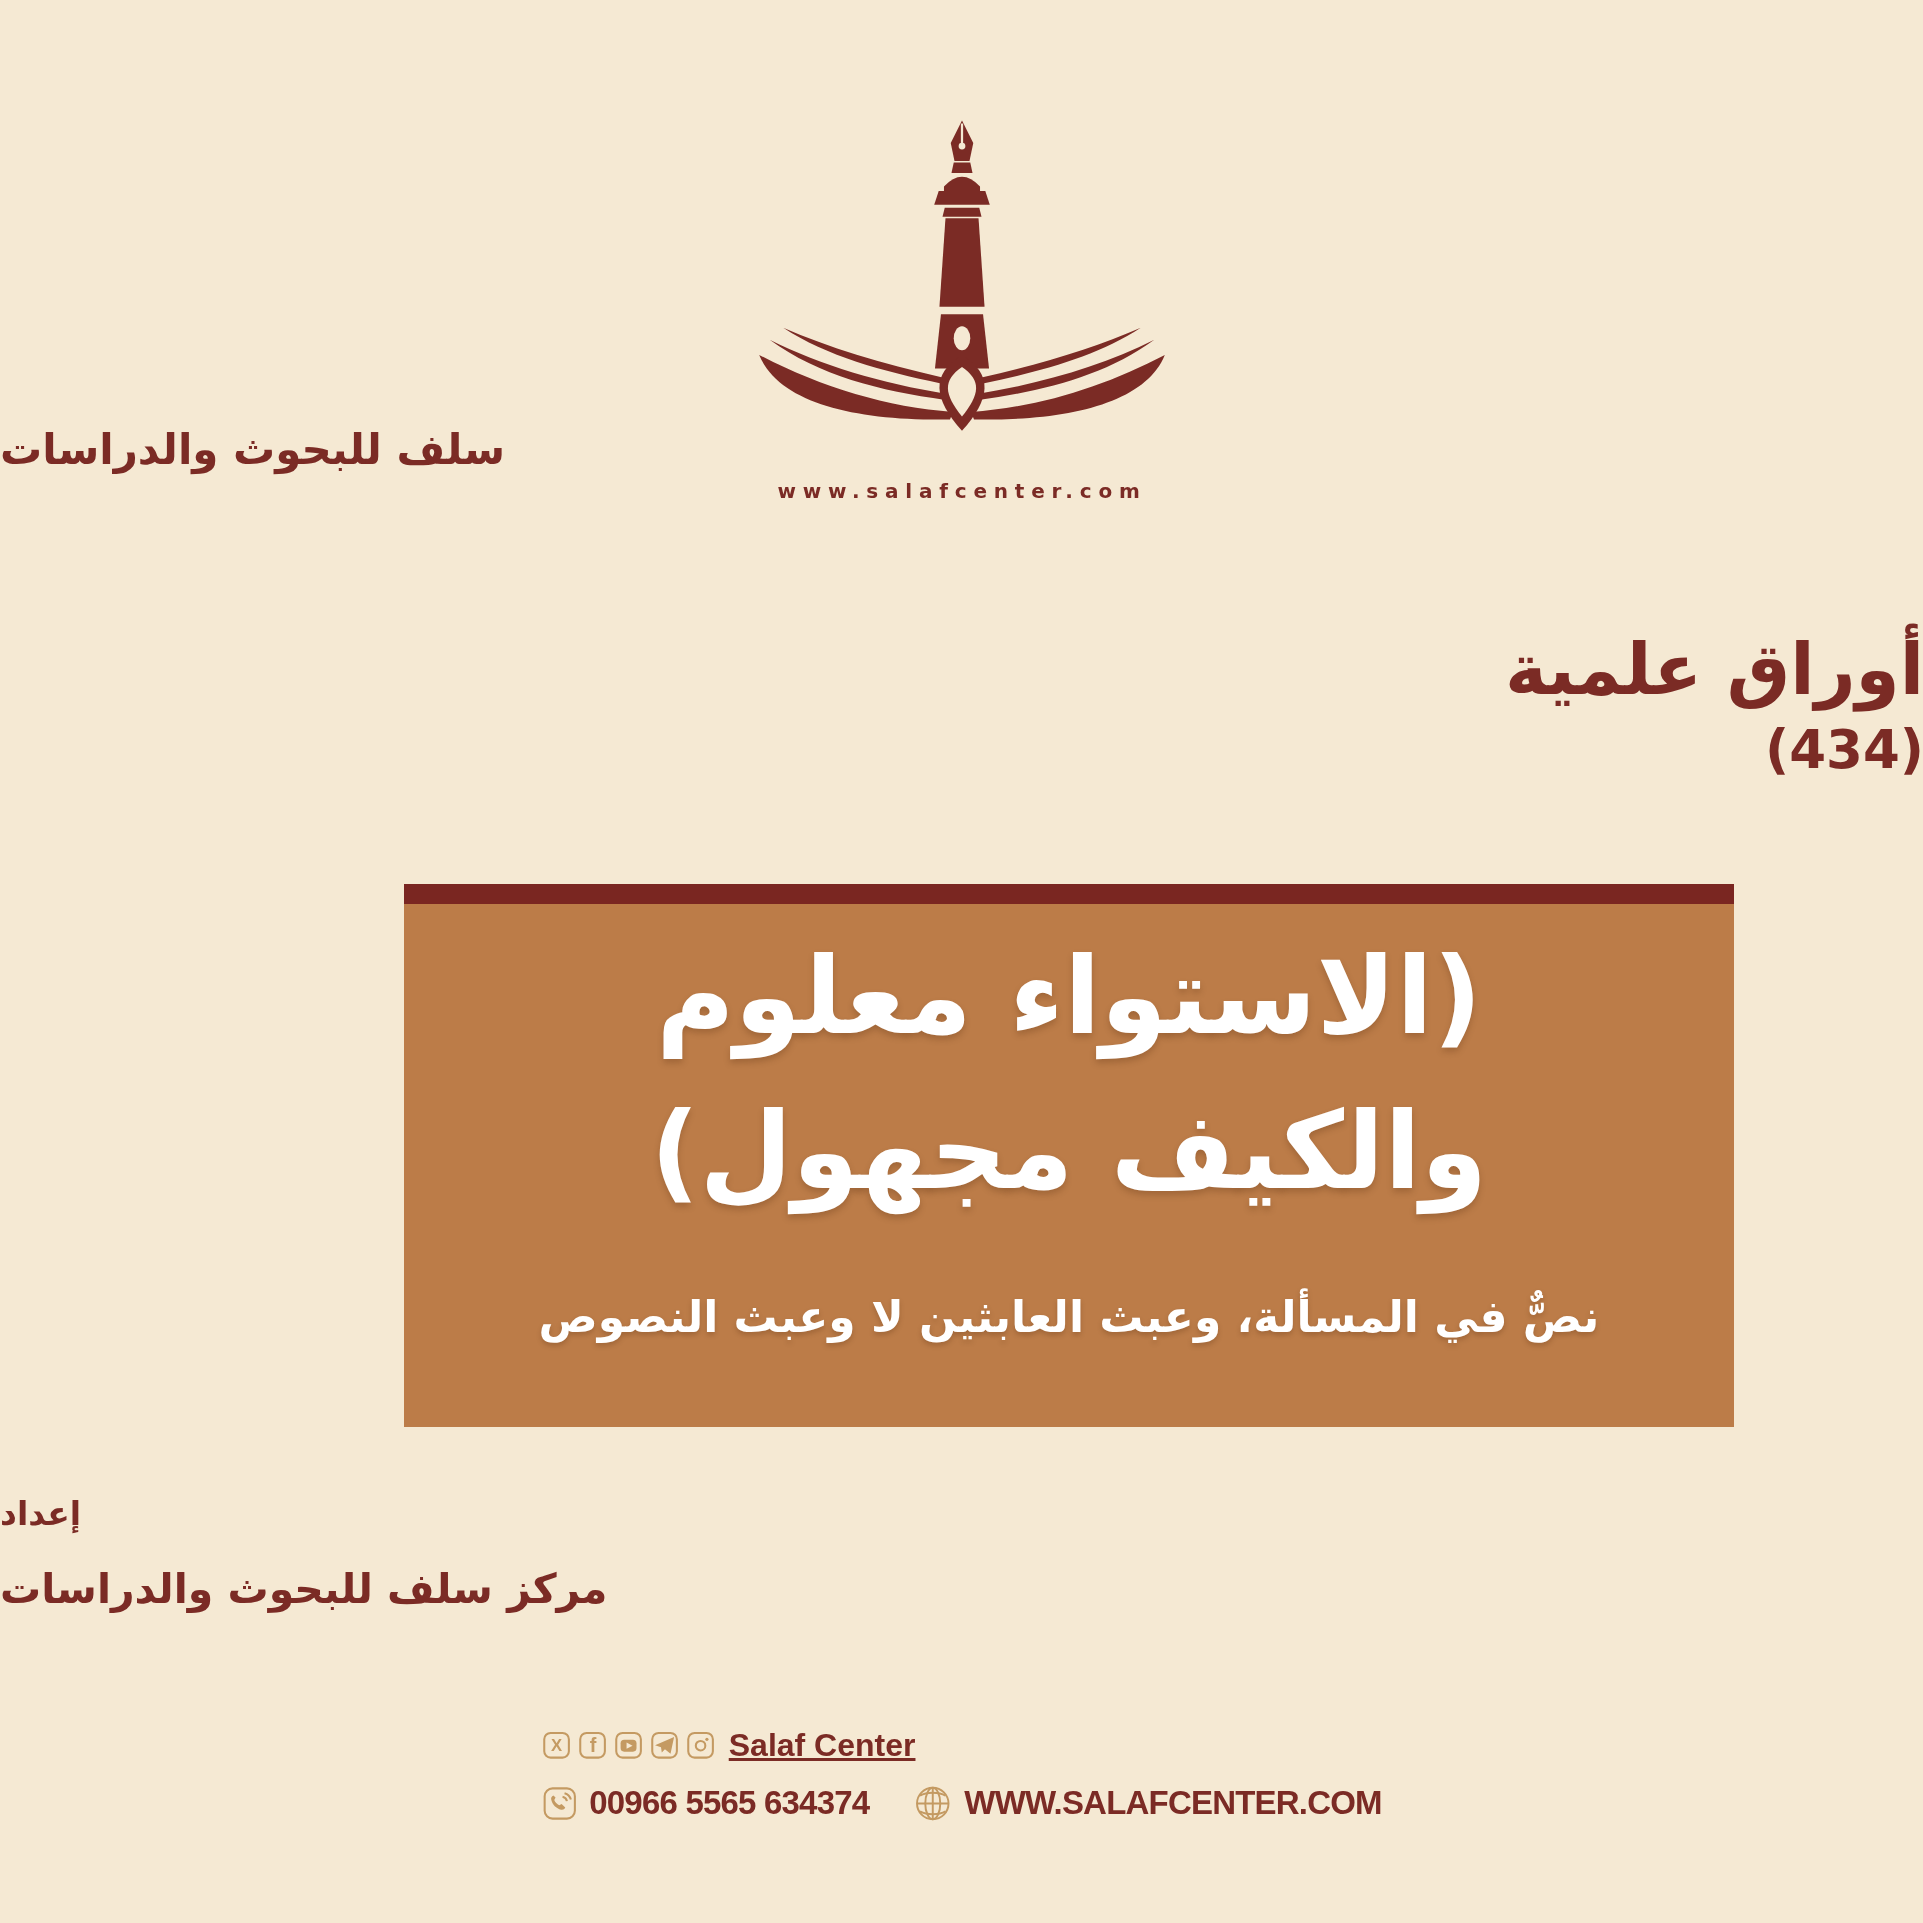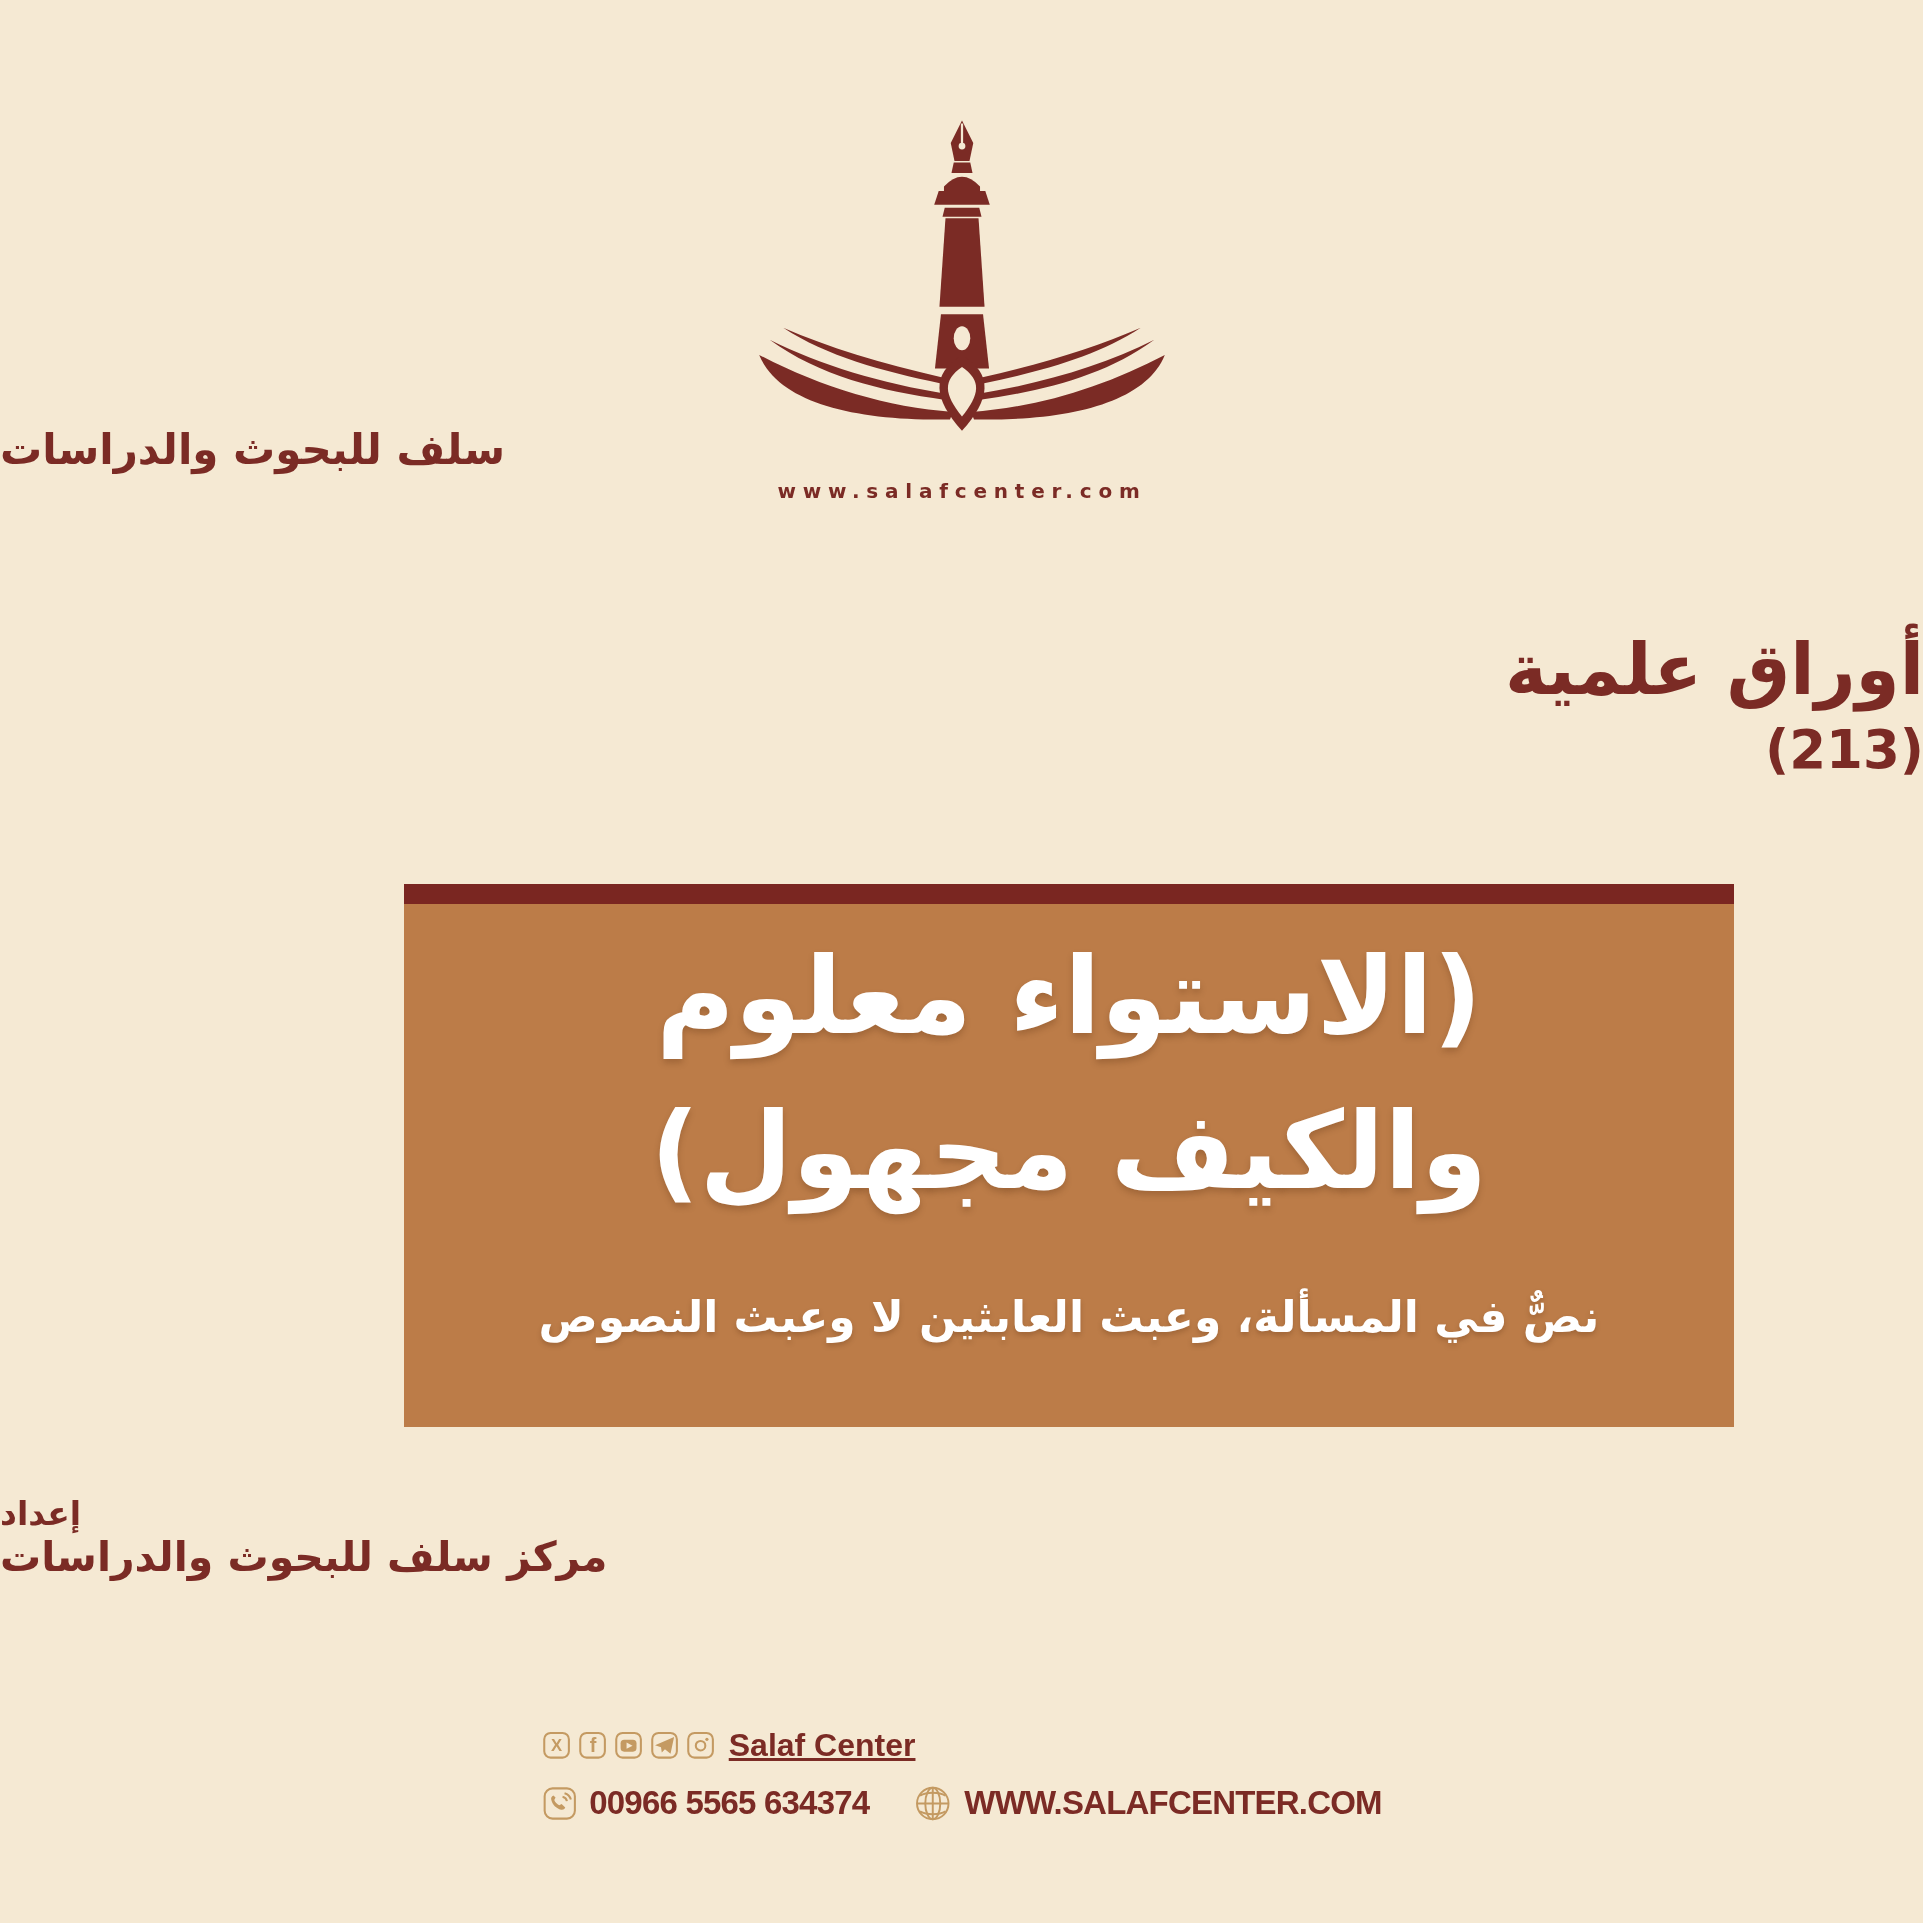--- a/index.html
+++ b/index.html
@@ -37,21 +37,21 @@
   .banner-title-2{margin-top:48px;font-size:107px;font-weight:bold;line-height:1;
     text-shadow:0 3.8px 6.8px rgba(80,40,10,.25);}
   .banner-subtitle{
     margin-top:84px;font-size:44px;font-weight:bold;line-height:1.25;
     direction:rtl;text-align:center;color:var(--title_text);
     text-shadow:0 3px 5.3px rgba(80,40,10,.25);
   }
   
   .byline{position:absolute;top:1494px;left:0;width:100%;text-align:left;color:var(--maroon);direction:rtl;}
   .byline-label{font-size:33px;font-weight:bold;}
-  .byline-author{font-size:41px;font-weight:bold;}
+  .byline-author{margin-top:32px;font-size:41px;font-weight:bold;}
   
   .footer{position:absolute;top:1727px;left:50%;transform:translateX(-50%);}
   .footer-row{display:flex;align-items:center;}
   .social-icons{display:flex;align-items:center;gap:7.5px;}
   .social-icons svg{width:28.6px;height:28.6px;display:block;}
   .icon-stroke{stroke:var(--gold);fill:none;stroke-width:2.6;}
   .icon-fill{fill:var(--gold);}
   .icon-text{fill:var(--gold);font-family:"Liberation Sans",sans-serif;font-weight:bold;}
   .handle{margin-left:13.5px;font-family:"Liberation Sans",sans-serif;font-weight:bold;
     font-size:32px;color:var(--maroon);text-decoration:underline;}
@@ -93,21 +93,21 @@
 
     <path class="fill-maroon" d="M290 415 C 252 372 248 340 290 314 C 332 340 328 372 290 415 Z"></path>
     <path class="fill-bg" d="M290 396 C 266 366 264 348 290 330 C 316 348 314 366 290 396 Z"></path>
   </svg>
 
   <div class="org-name">سلف للبحوث والدراسات</div>
   <div class="org-url">www.salafcenter.com</div>
 
   <div class="series">
     <div class="series-label">أوراق علمية</div>
-    <div class="series-number">(213)</div>
+    <div class="series-number">(434)</div>
   </div>
 
   <div class="banner">
     <div class="banner-strip"></div>
     <div class="banner-titles">
       <div class="banner-title-1">(الاستواء معلوم</div>
       <div class="banner-title-2">والكيف مجهول)</div>
     </div>
     <div class="banner-subtitle">نصٌّ في المسألة، وعبث العابثين لا وعبث النصوص</div>
   </div>

